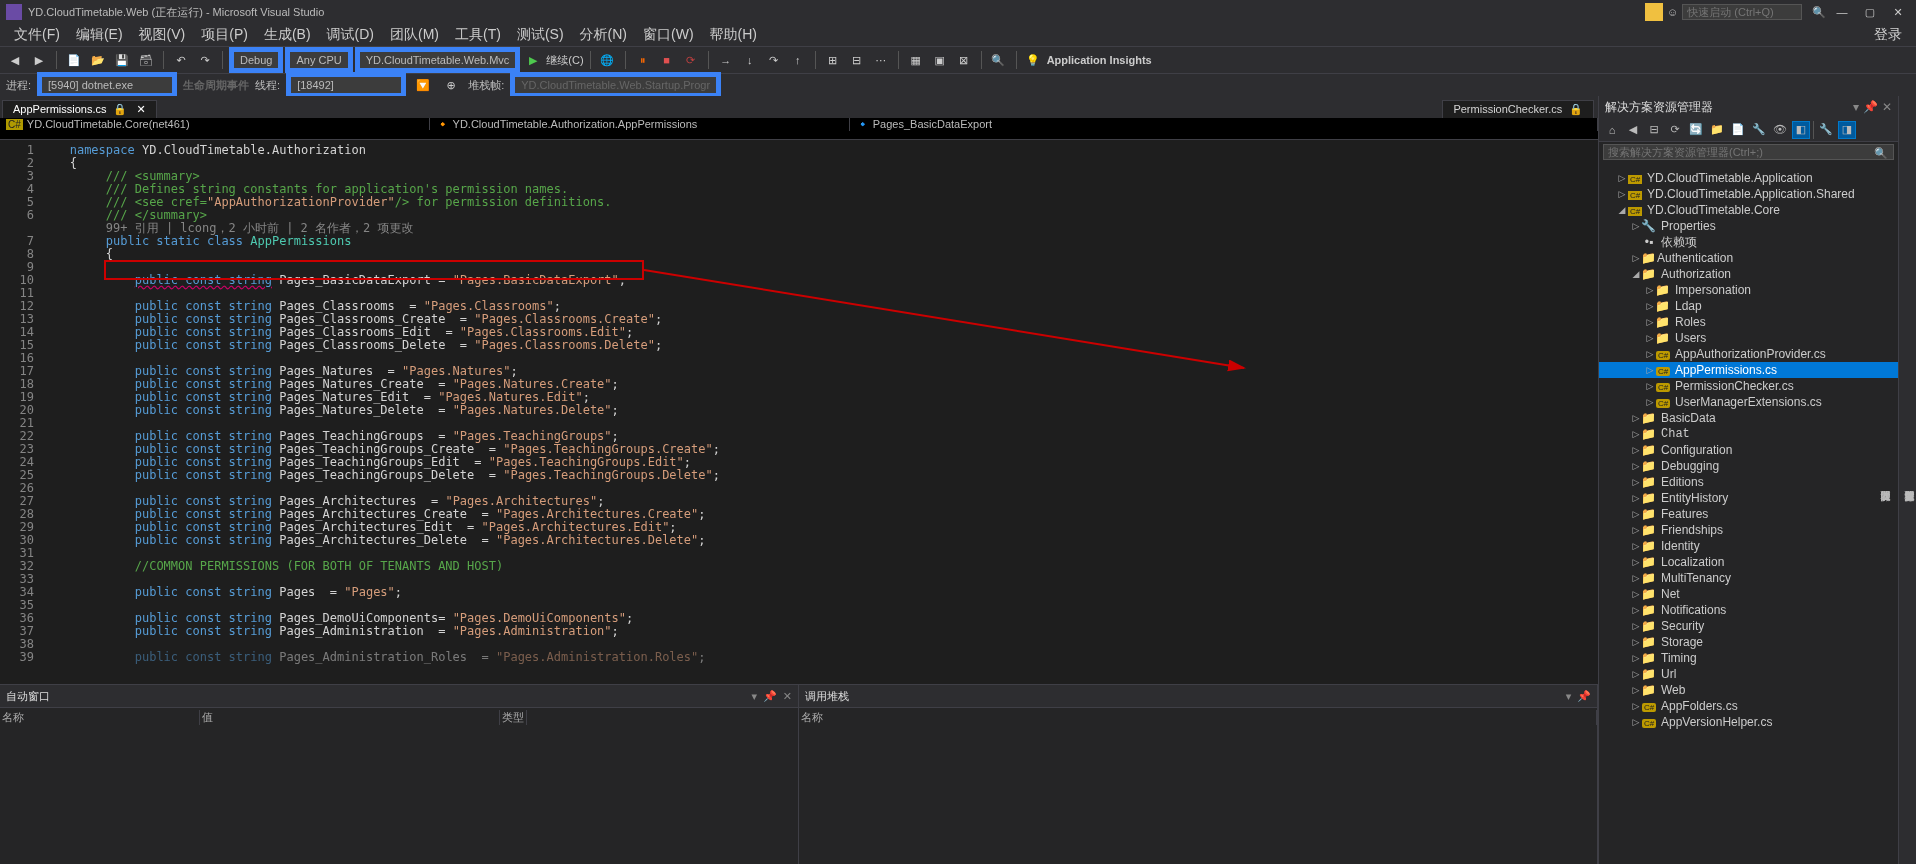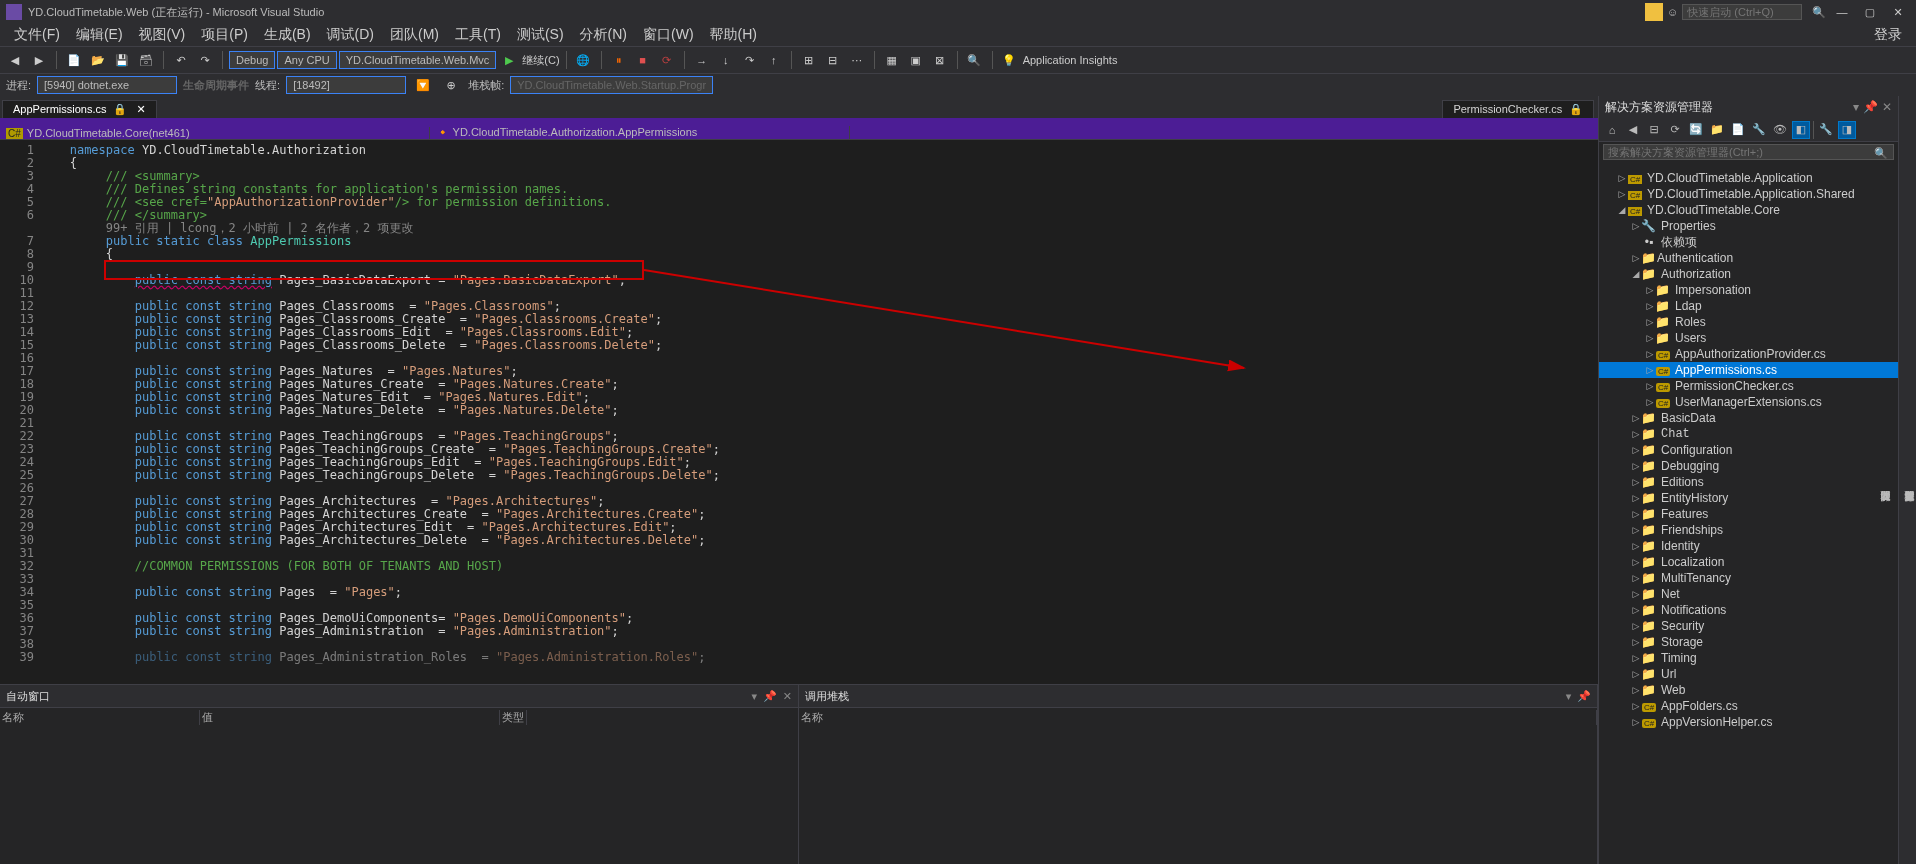--- a/index.html
+++ b/index.html
@@ -33,34 +33,34 @@
   height:22px;background:#2d2d30;display:flex;align-items:center;padding:0 6px;font-size:14px;
 }
 .menubar .item{padding:2px 8px;cursor:pointer;color:#ccc;}
 .menubar .login{margin-left:auto;padding:2px 8px;}
 .toolbar {
   height:28px;background:#2d2d30;border-top:1px solid #3f3f46;border-bottom:1px solid #3f3f46;
   display:flex;align-items:center;padding:0 4px;gap:2px;font-size:11px;
 }
 .tb-btn{width:22px;height:22px;display:flex;align-items:center;justify-content:center;cursor:pointer;color:#ccc;}
 .tb-sep{width:1px;height:18px;background:#555;margin:0 4px;}
-.tb-combo{background:#3c3c3c;border:1px solid #3b82f6;padding:2px 6px;color:#bbb;font-size:11px;min-width:40px;}
+.tb-combo{background:#3c3c3c;border:5px solid #3b82f6;padding:2px 6px;color:#bbb;font-size:11px;min-width:40px;}
 .tb-run{color:#4ec94e;}
 .tb-pause{color:#ff6a00;}
 .tb-stop{color:#e05050;}
 .tb-record{color:#c04040;}
 .tb-insights{color:#bb88ff;}
 .processbar{height:22px;background:#2d2d30;display:flex;align-items:center;padding:0 6px;font-size:11px;color:#bbb;gap:6px;}
 .main{display:flex;height:calc(100% - 24px - 22px - 28px - 22px);}
 .editor-area{flex:1;display:flex;flex-direction:column;background:#1e1e1e;overflow:hidden;}
 .doc-tabs{height:22px;background:#2d2d30;display:flex;align-items:flex-end;padding:0 2px;position:relative;}
 .doc-tab{background:#1e1e1e;padding:2px 10px;border:1px solid #3f3f46;border-bottom:none;font-size:11px;margin-right:2px;cursor:pointer;}
 .doc-tab.active{background:#1e1e1e;color:#fff;}
 .doc-tabs .right{margin-left:auto;display:flex;align-items:flex-end;}
-.context-bar{height:22px;background:#4c1d95;display:flex;align-items:flex-end;border-bottom:1px solid #3f3f46;font-size:11px;color:#bbb;}
+.context-bar{height:22px;background:#000000;display:flex;align-items:flex-start;border-bottom:1px solid #3f3f46;font-size:11px;color:#bbb;}
 .context-seg{padding:0 6px;border-right:1px solid #3f3f46;}
 .context-seg .csharp{background:#b09a00;color:#222;padding:0 2px;margin-right:4px;font-size:10px;}
 .context-seg .field{color:#bbb;}
 .editor{display:flex;flex:1;overflow:hidden;position:relative;}
 .gutter{width:40px;background:#1e1e1e;color:#858585;text-align:right;padding:4px 6px 0 0;font-family:Consolas,monospace;font-size:12px;line-height:13px;}
 .gutter div{height:13px;}
 .code{flex:1;font-family:Consolas,monospace;font-size:12px;line-height:13px;padding:4px 0 0 8px;white-space:pre;position:relative;}
 .code .line{height:13px;}
 .tok-kw{color:#569cd6;}
 .tok-str{color:#d69d7b;}
@@ -153,21 +153,21 @@
   <span class="tb-btn">⊟</span>
   <span class="tb-btn">⋯</span>
   <span class="tb-sep"></span>
   <span class="tb-btn">▦</span>
   <span class="tb-btn">▣</span>
   <span class="tb-btn">⊠</span>
   <span class="tb-sep"></span>
   <span class="tb-btn">🔍</span>
   <span class="tb-sep"></span>
   <span class="tb-btn tb-insights">💡</span>
-  <span style="color:#ccc;">Application Insights</span>
+  <span style="color:#ccc;font-weight:bold;">Application Insights</span>
 </div>
 
 <div class="processbar">
   <span>进程:</span>
   <span class="tb-combo" style="min-width:140px;">[5940] dotnet.exe</span>
   <span style="color:#666;font-weight:bold;">生命周期事件</span>
   <span>线程:</span>
   <span class="tb-combo" style="min-width:120px;">[18492]</span>
   <span class="tb-btn">🔽</span>
   <span class="tb-btn">⊕</span>
@@ -191,20 +191,23 @@
         </div>
       </div>
     </div>
 
     <div class="context-bar">
       <div class="context-seg" style="width:430px;">
         <span class="csharp">C#</span><span>YD.CloudTimetable.Core(net461)</span>
       </div>
       <div class="context-seg" style="width:420px;">
         <span style="color:#e8bb4b;">🔸</span> <span>YD.CloudTimetable.Authorization.AppPermissions</span>
+      </div>
+      <div class="context-seg" style="flex:1;">
+        <span style="color:#888;">🔹</span> <span class="field">Pages_BasicDataExport</span>
       </div>
     </div>
 
     <div class="editor">
       <div class="gutter" id="gutter">
           <div>1</div>
           <div>2</div>
           <div>3</div>
           <div>4</div>
           <div>5</div>

